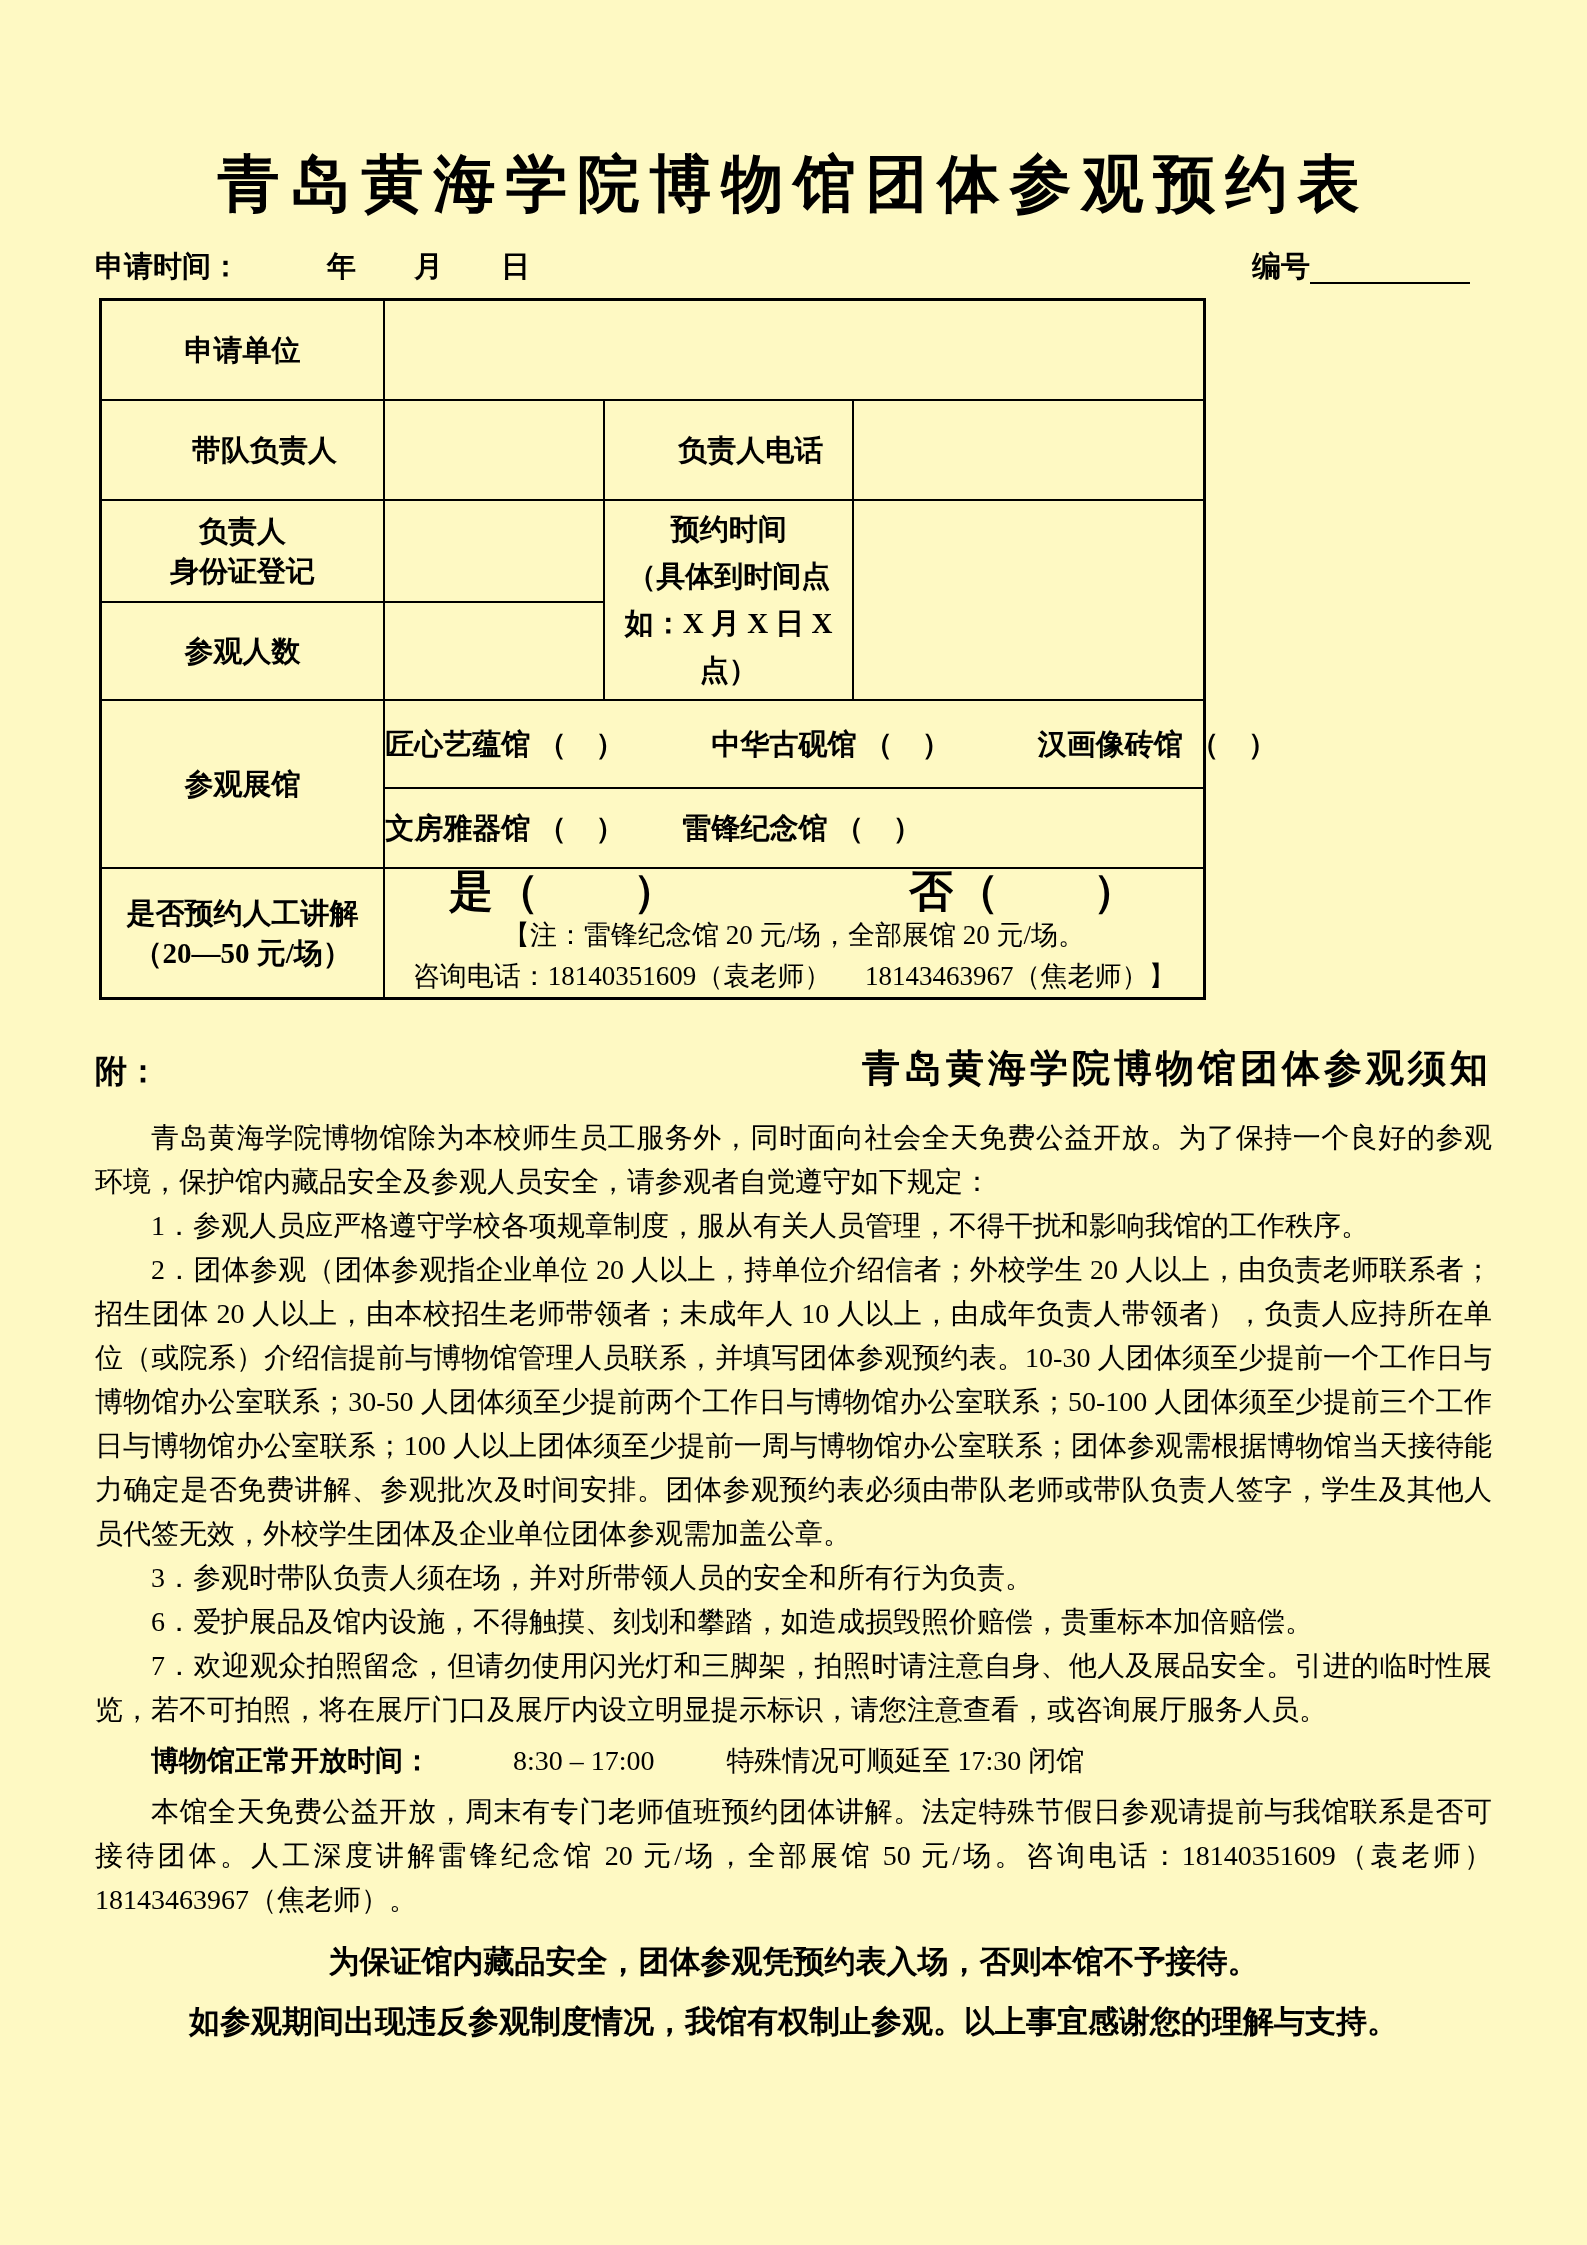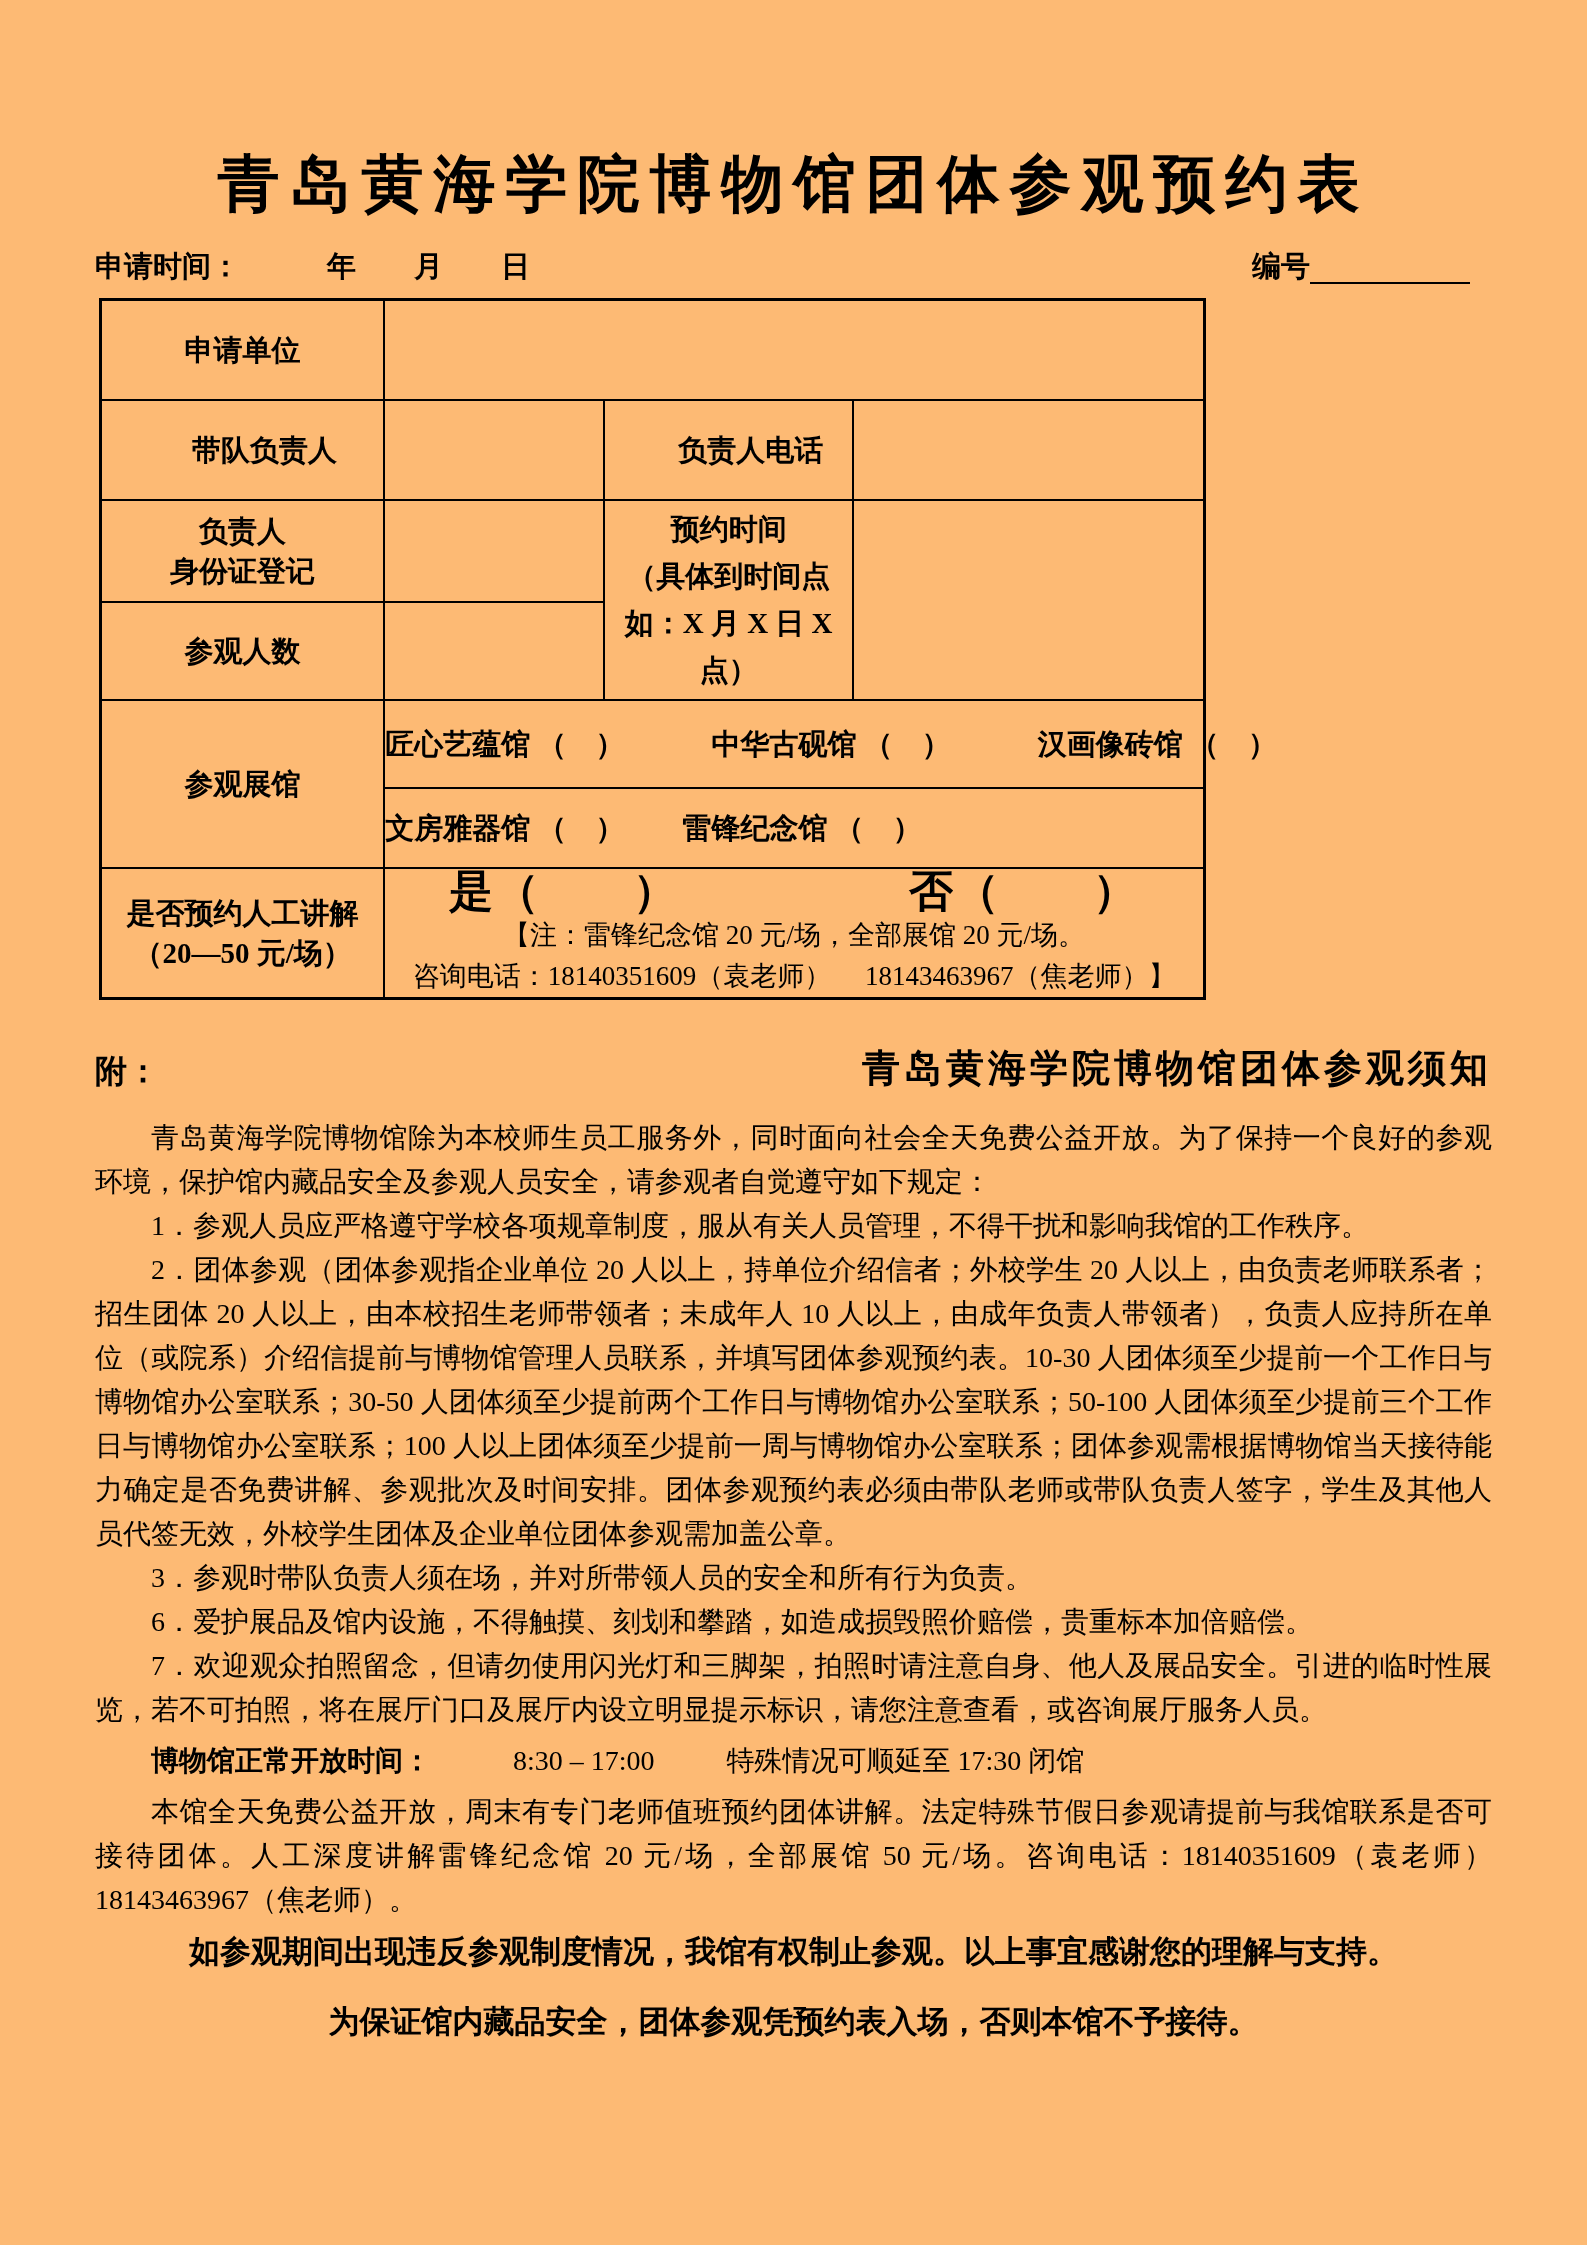--- a/index.html
+++ b/index.html
@@ -1,21 +1,21 @@
 <!DOCTYPE html>
 <html lang="zh"><head>
 <meta charset="utf-8">
 <style>
   html,body{margin:0;padding:0;background:#ffffff;}
   .page{
     position:relative;
     width:1587px;height:2245px;
     box-sizing:border-box;
     padding:0 95px;
-    background:#fdba74;
+    background:#fef9c3;
     color:#000;
     font-family:"Liberation Serif","DejaVu Serif",serif;
     overflow:hidden;
   }
   
   .doc-title{
     margin-top:148px;
     text-align:center;
     font-family:"Liberation Sans","DejaVu Sans",sans-serif;
     font-weight:bold;
@@ -210,17 +210,17 @@
     <p>1．参观人员应严格遵守学校各项规章制度，服从有关人员管理，不得干扰和影响我馆的工作秩序。</p>
     <p>2．团体参观（团体参观指企业单位 20 人以上，持单位介绍信者；外校学生 20 人以上，由负责老师联系者；招生团体 20 人以上，由本校招生老师带领者；未成年人 10 人以上，由成年负责人带领者），负责人应持所在单位（或院系）介绍信提前与博物馆管理人员联系，并填写团体参观预约表。10-30 人团体须至少提前一个工作日与博物馆办公室联系；30-50 人团体须至少提前两个工作日与博物馆办公室联系；50-100 人团体须至少提前三个工作日与博物馆办公室联系；100 人以上团体须至少提前一周与博物馆办公室联系；团体参观需根据博物馆当天接待能力确定是否免费讲解、参观批次及时间安排。团体参观预约表必须由带队老师或带队负责人签字，学生及其他人员代签无效，外校学生团体及企业单位团体参观需加盖公章。</p>
     <p>3．参观时带队负责人须在场，并对所带领人员的安全和所有行为负责。</p>
     <p>6．爱护展品及馆内设施，不得触摸、刻划和攀踏，如造成损毁照价赔偿，贵重标本加倍赔偿。</p>
     <p>7．欢迎观众拍照留念，但请勿使用闪光灯和三脚架，拍照时请注意自身、他人及展品安全。引进的临时性展览，若不可拍照，将在展厅门口及展厅内设立明显提示标识，请您注意查看，或咨询展厅服务人员。</p>
 
     <p class="hours-line"><span class="hours-label">博物馆正常开放时间：</span><span class="hours-time">8:30 – 17:00</span><span class="hours-extra">特殊情况可顺延至 17:30 闭馆</span></p>
 
     <p>本馆全天免费公益开放，周末有专门老师值班预约团体讲解。法定特殊节假日参观请提前与我馆联系是否可接待团体。人工深度讲解雷锋纪念馆 20 元/场，全部展馆 50 元/场。咨询电话：18140351609（袁老师）18143463967（焦老师）。</p>
 
+    <p class="warn warn-first">为保证馆内藏品安全，团体参观凭预约表入场，否则本馆不予接待。</p>
     <p class="warn">如参观期间出现违反参观制度情况，我馆有权制止参观。以上事宜感谢您的理解与支持。</p>
-    <p class="warn warn-first">为保证馆内藏品安全，团体参观凭预约表入场，否则本馆不予接待。</p>
   </div>
 
 </div>
 
 </body></html>

